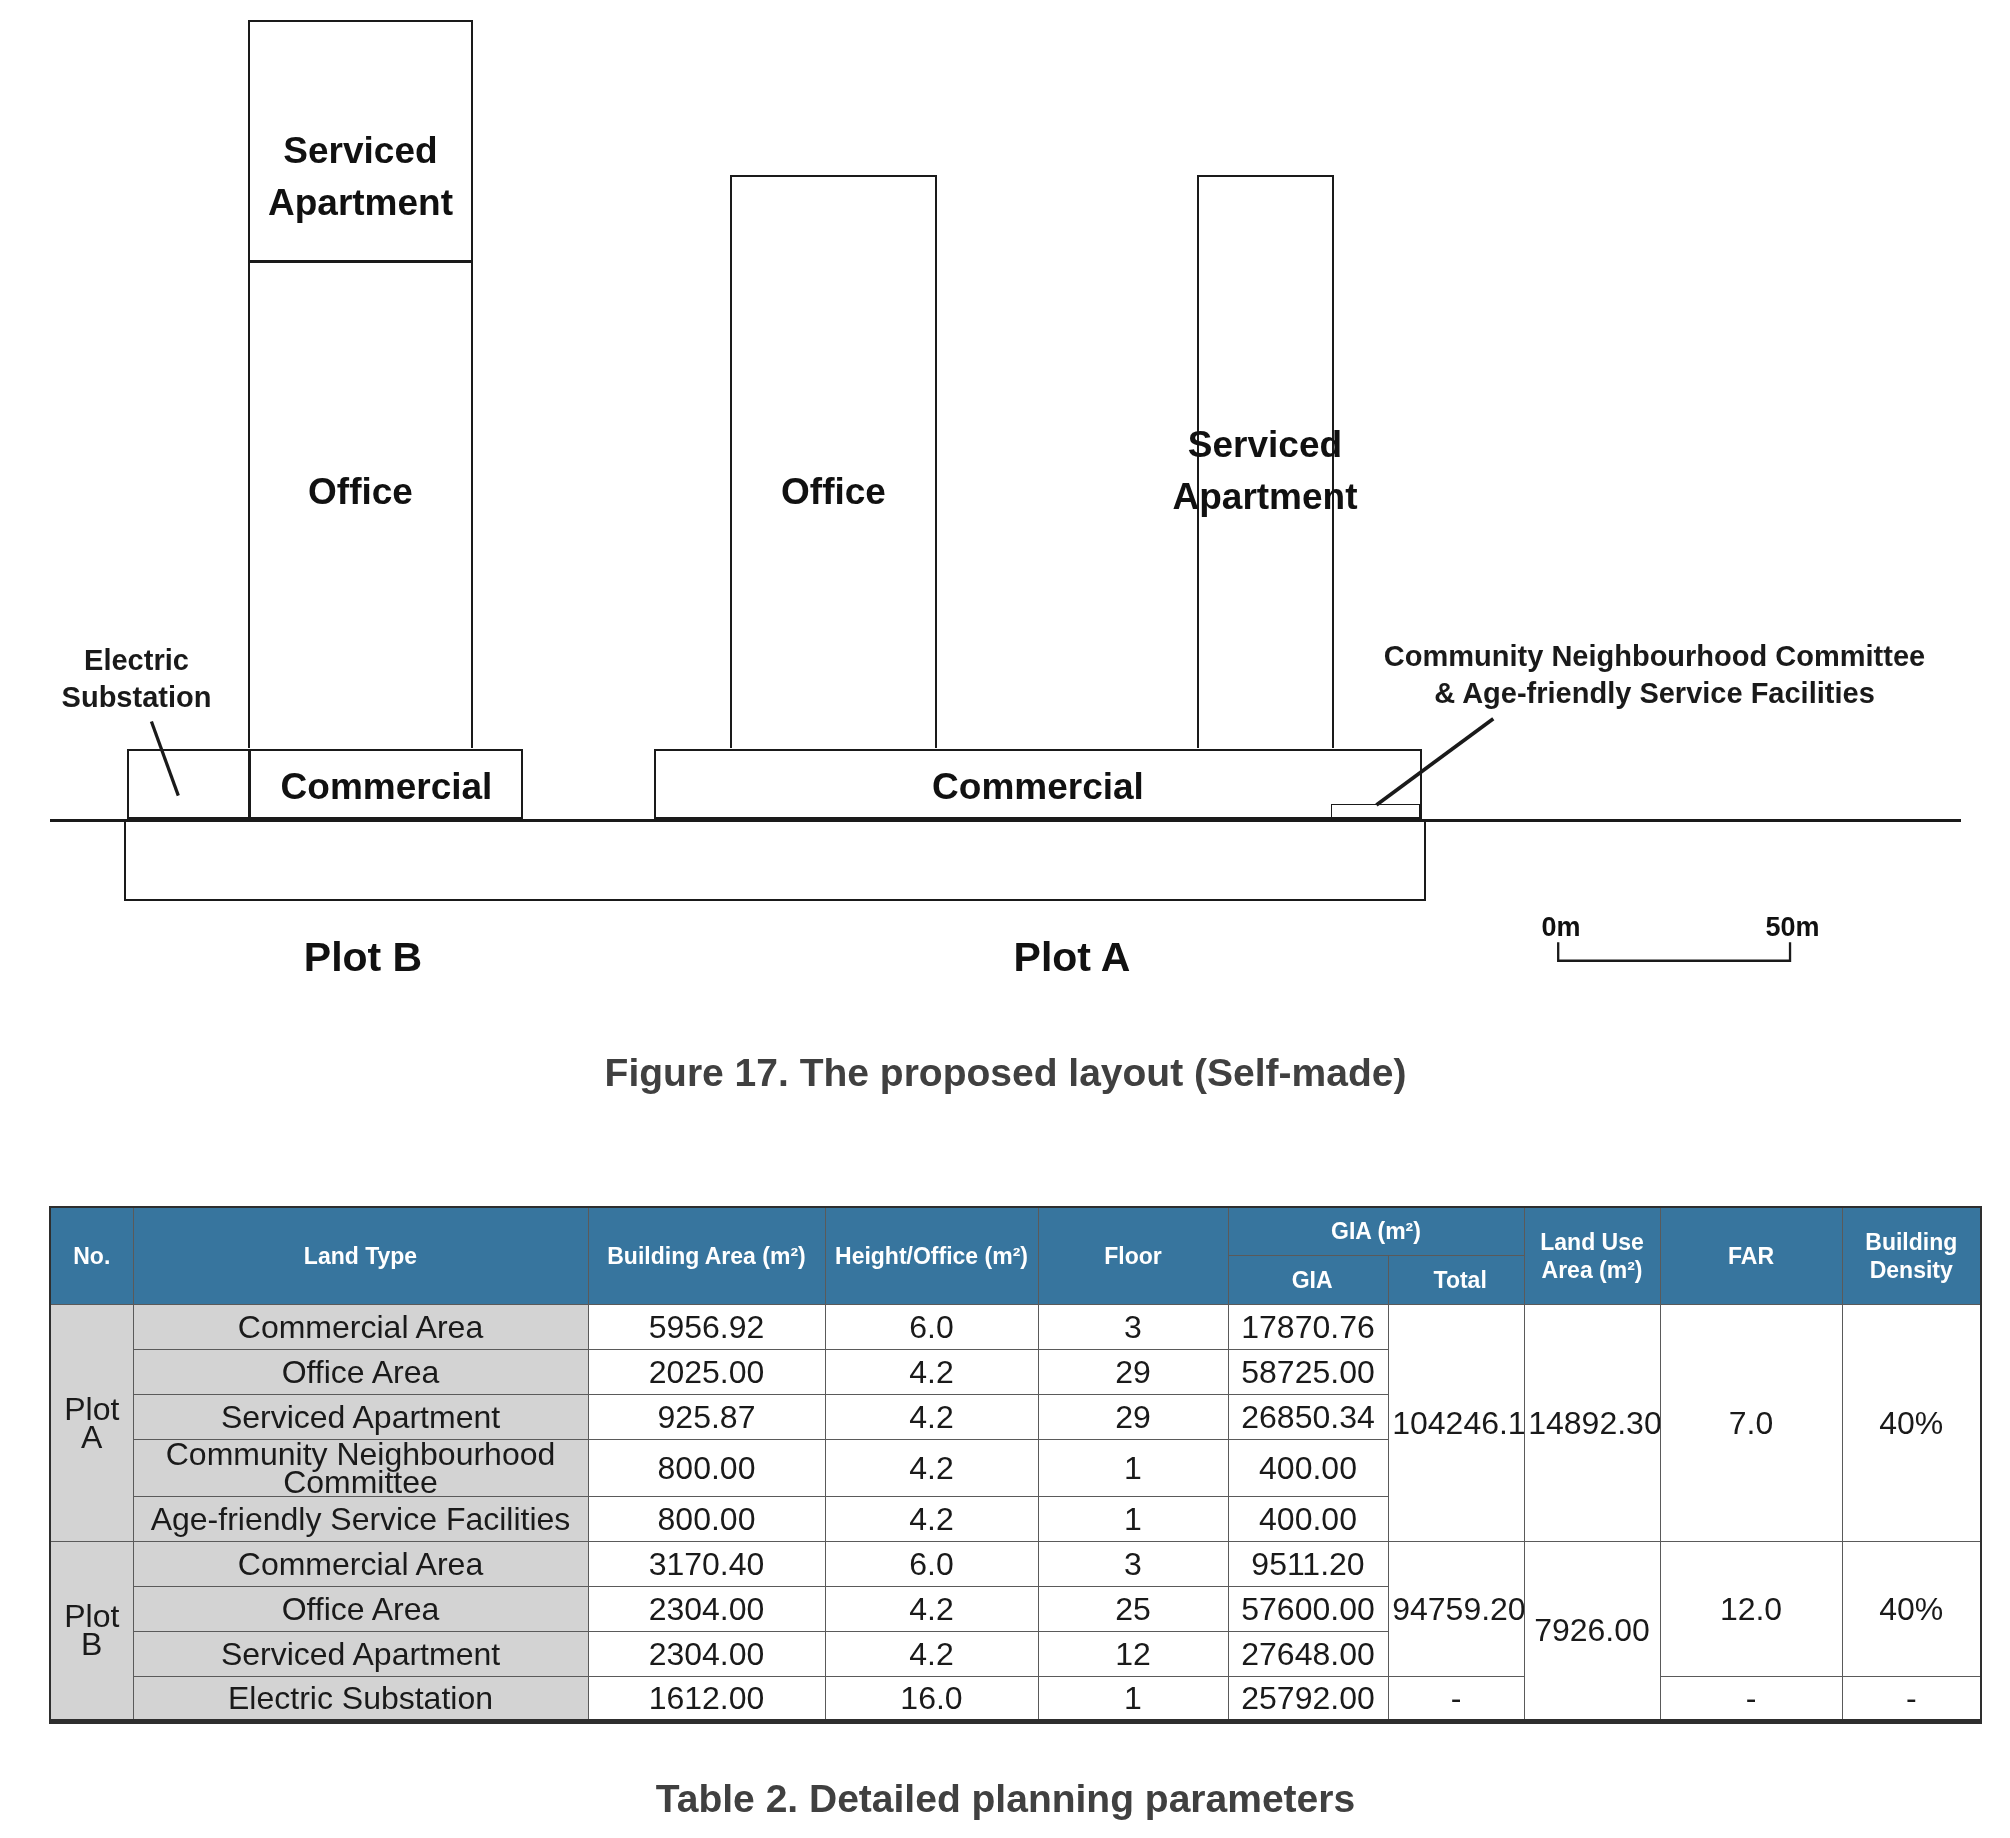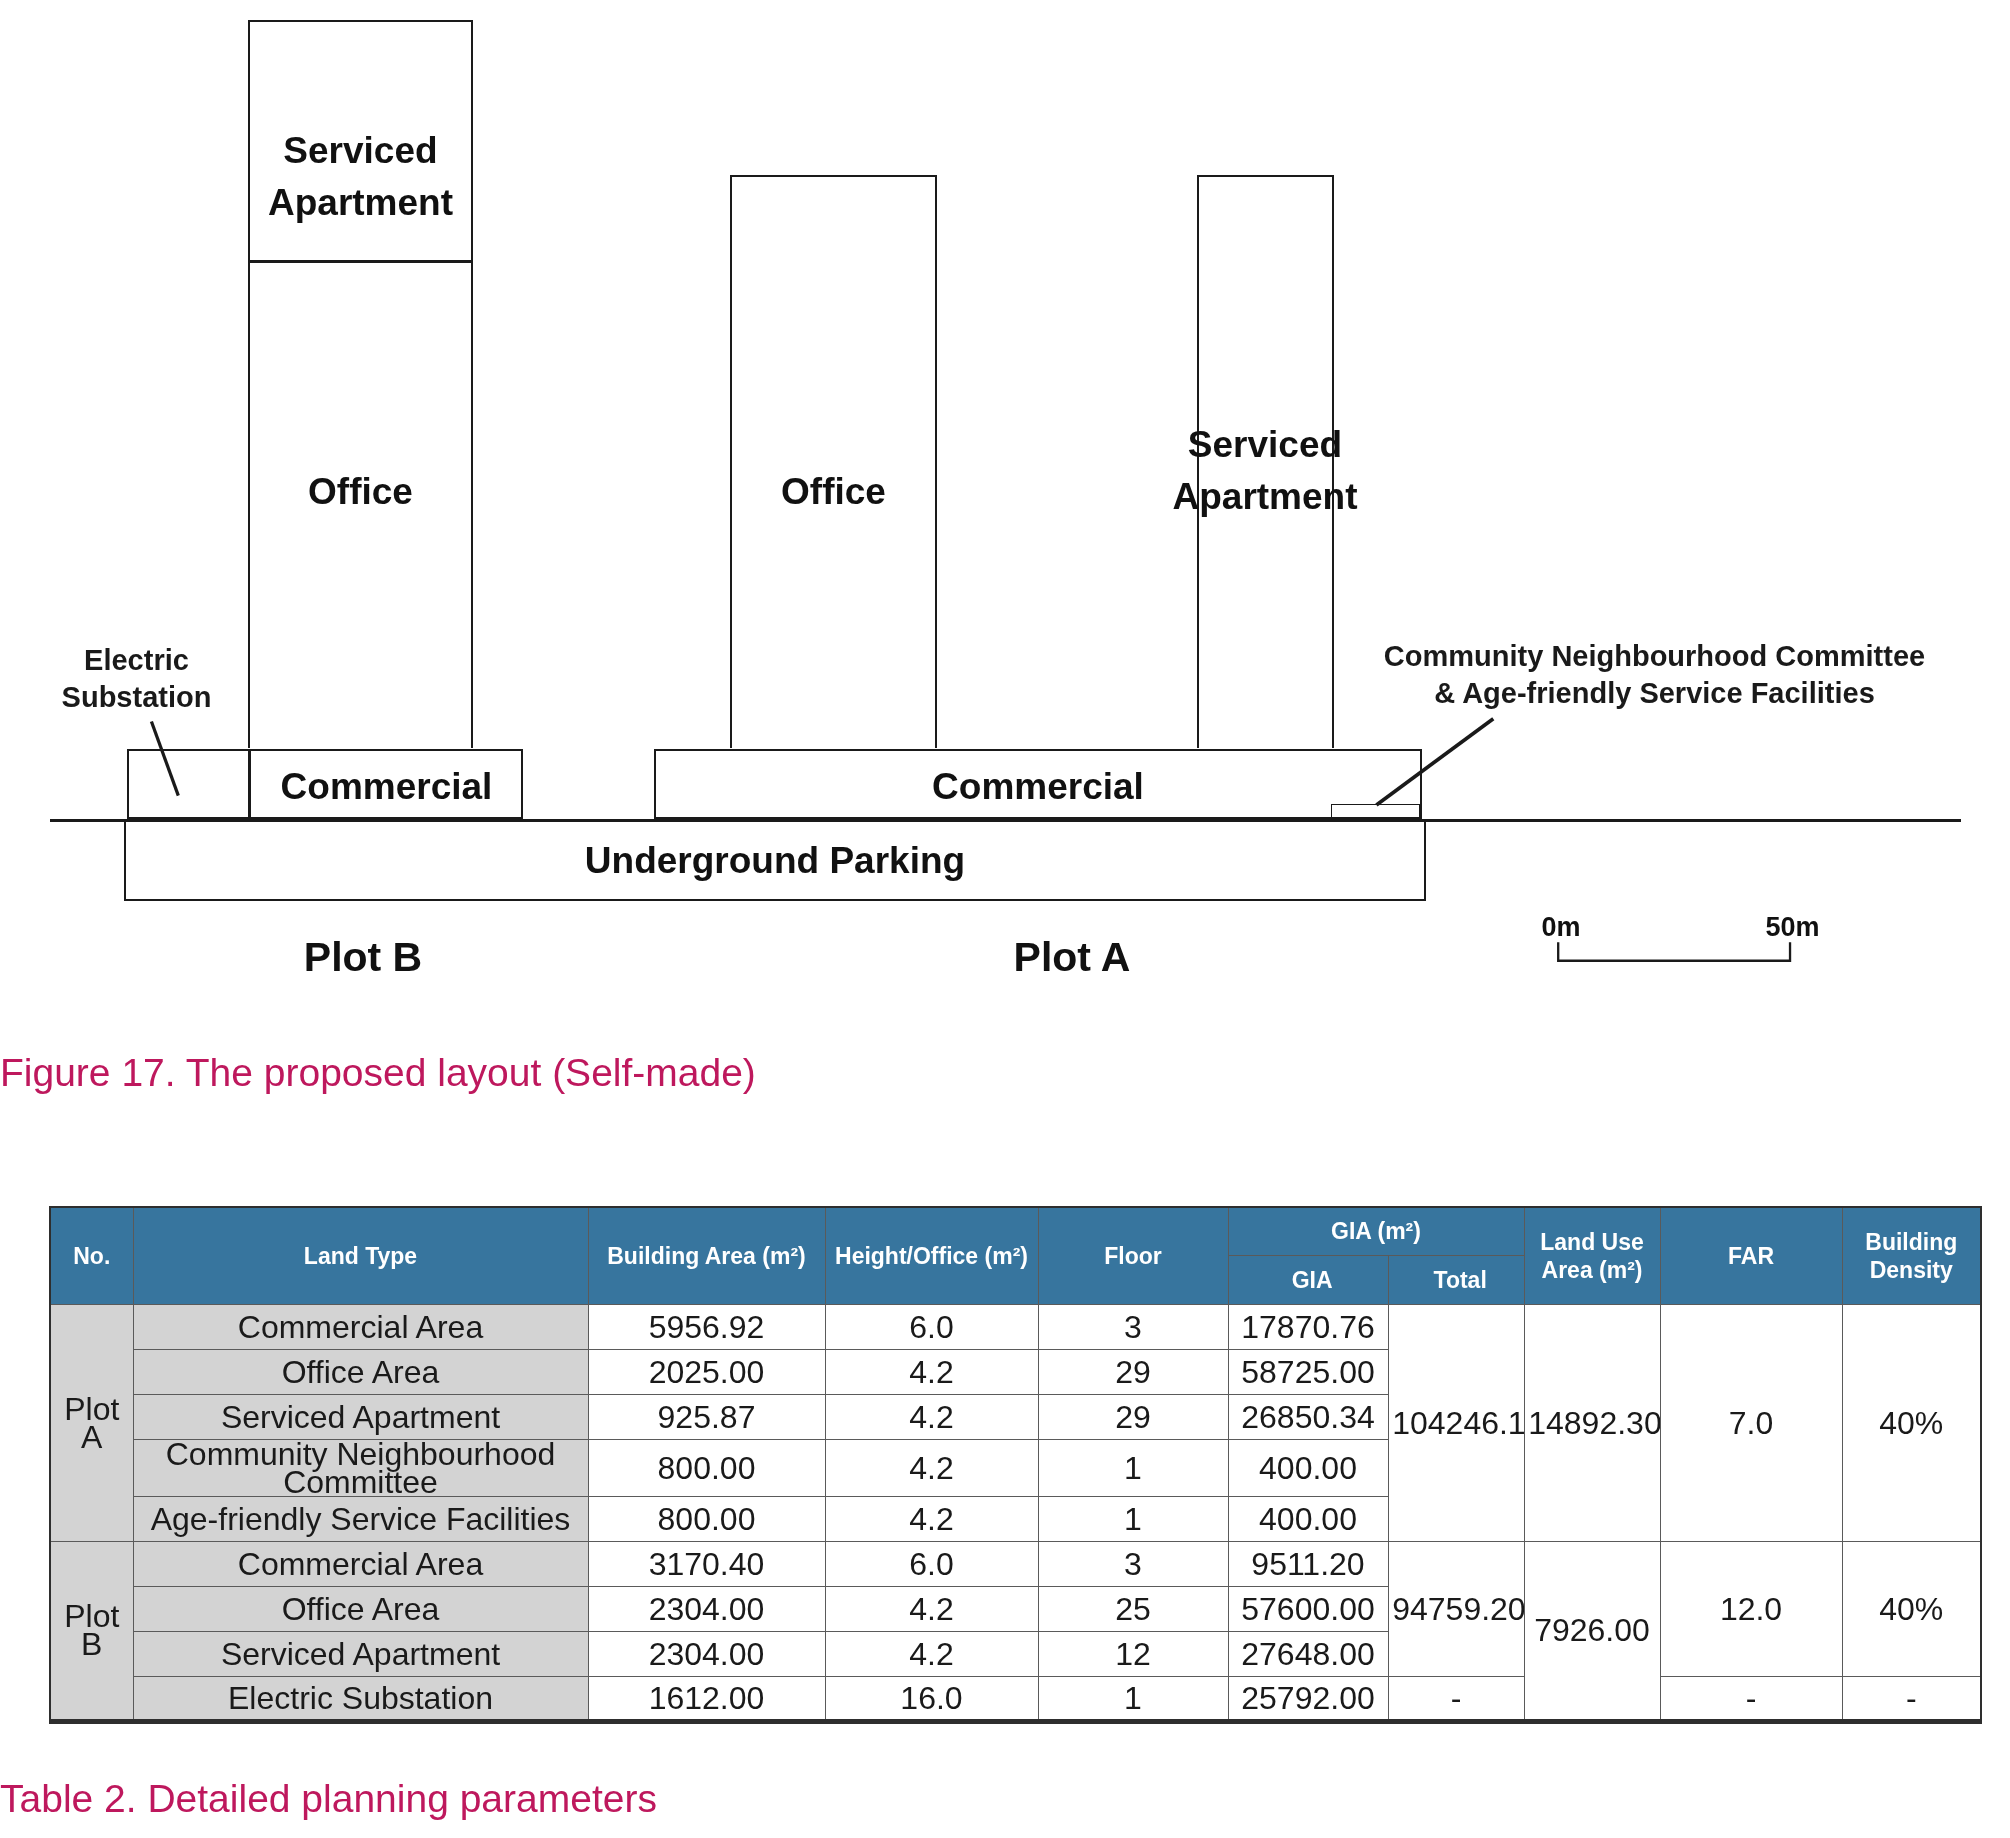--- a/index.html
+++ b/index.html
@@ -8,22 +8,22 @@
   .abs{position:absolute;}
   .box{position:absolute;border:2.8px solid #1a1a1a;box-sizing:border-box;background:transparent;}
   .box.noBottom{border-bottom:none;}
   .hline{position:absolute;height:2.8px;background:#1a1a1a;}
   .vline{position:absolute;width:2.8px;background:#1a1a1a;}
   .lbl{position:absolute;text-align:center;font-weight:bold;color:#111;}
   .lbl40{font-size:37px;line-height:52px;}
   .lbl31{font-size:29px;line-height:37px;}
   .lbl29{font-size:27px;line-height:30px;}
   .lbl44{font-size:41px;line-height:45px;}
-  .caption{position:absolute;left:0;width:2011px;text-align:left;
-           font-size:39px;font-weight:normal;color:#be185d;}
+  .caption{position:absolute;left:0;width:2011px;text-align:center;
+           font-size:39px;font-weight:bold;color:#404040;}
   svg.overlay{position:absolute;left:0;top:0;pointer-events:none;}
 
   
   #plan-table{position:absolute;left:49px;top:1206px;width:1931px;
               border-collapse:collapse;table-layout:fixed;
               border:2.8px solid #2e2e2e;border-bottom:5.6px solid #2e2e2e;}
   #plan-table th, #plan-table td{
       border:1.9px solid #5a5a5a;text-align:center;vertical-align:middle;
       padding:0 3.7px;box-sizing:border-box;overflow:hidden;}
   #plan-table th{background:#37759E;color:#ffffff;font-weight:bold;
@@ -54,21 +54,20 @@
   <div class="box" style="left:127px;top:749px;width:396px;height:70px;"></div>
   <div class="vline" style="left:248px;top:749px;height:70px;"></div>
   <div class="lbl lbl40" style="left:250px;top:761px;width:273px;">Commercial</div>
 
   <div class="box" style="left:654px;top:749px;width:768px;height:70px;"></div>
   <div class="lbl lbl40" style="left:654px;top:761px;width:768px;">Commercial</div>
 
   <div class="abs" style="left:1331px;top:804px;width:89px;height:15px;border:1.9px solid #1a1a1a;box-sizing:border-box;"></div>
 
   <div class="box" style="left:124px;top:819px;width:1302px;height:82px;"></div>
-  <div class="lbl lbl40" style="left:124px;top:835px;width:1302px;">Underground Parking</div>
 
   <div class="hline" style="left:50px;top:819px;width:1911px;"></div>
 
   <div class="abs" style="left:39px;top:642px;width:195px;text-align:center;">
     <div class="lbl31" style="font-weight:bold;">Electric Substation</div>
   </div>
 
   <div class="abs" style="left:1330px;top:638px;width:649px;text-align:center;font-weight:bold;">
     <div class="lbl31">Community Neighbourhood Committee</div>
     <div class="lbl31">&amp; Age-friendly Service Facilities</div>

